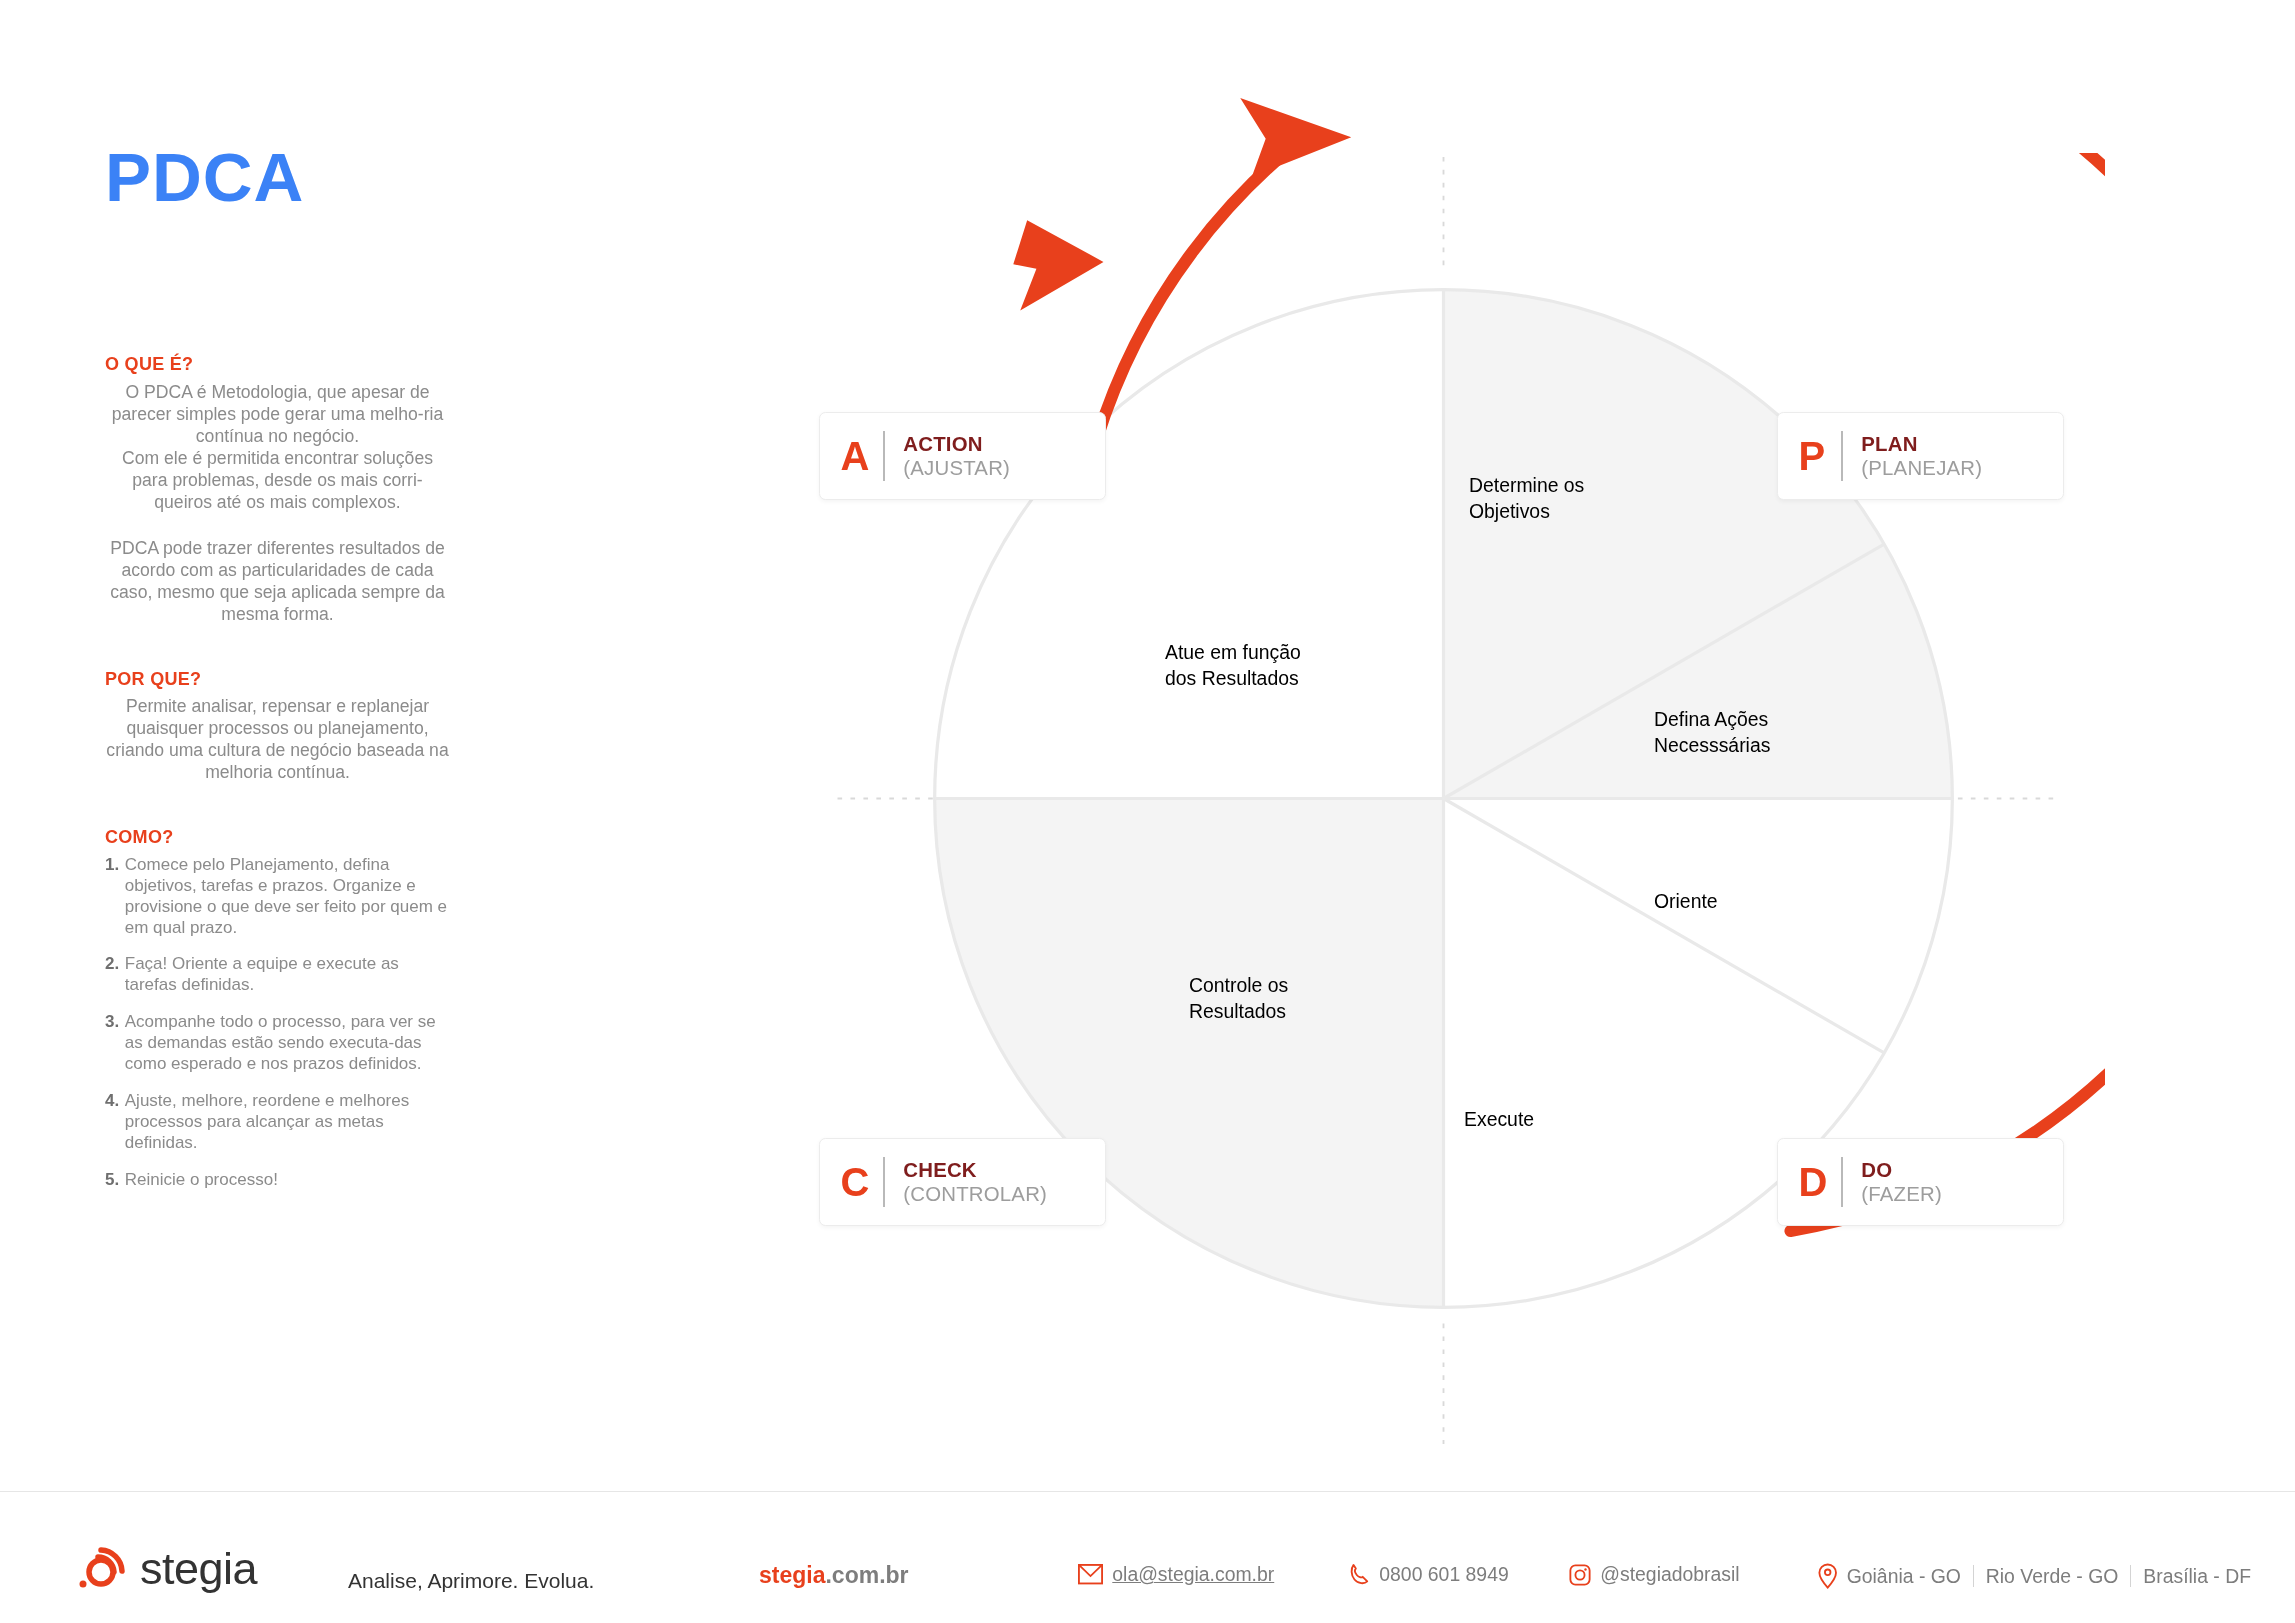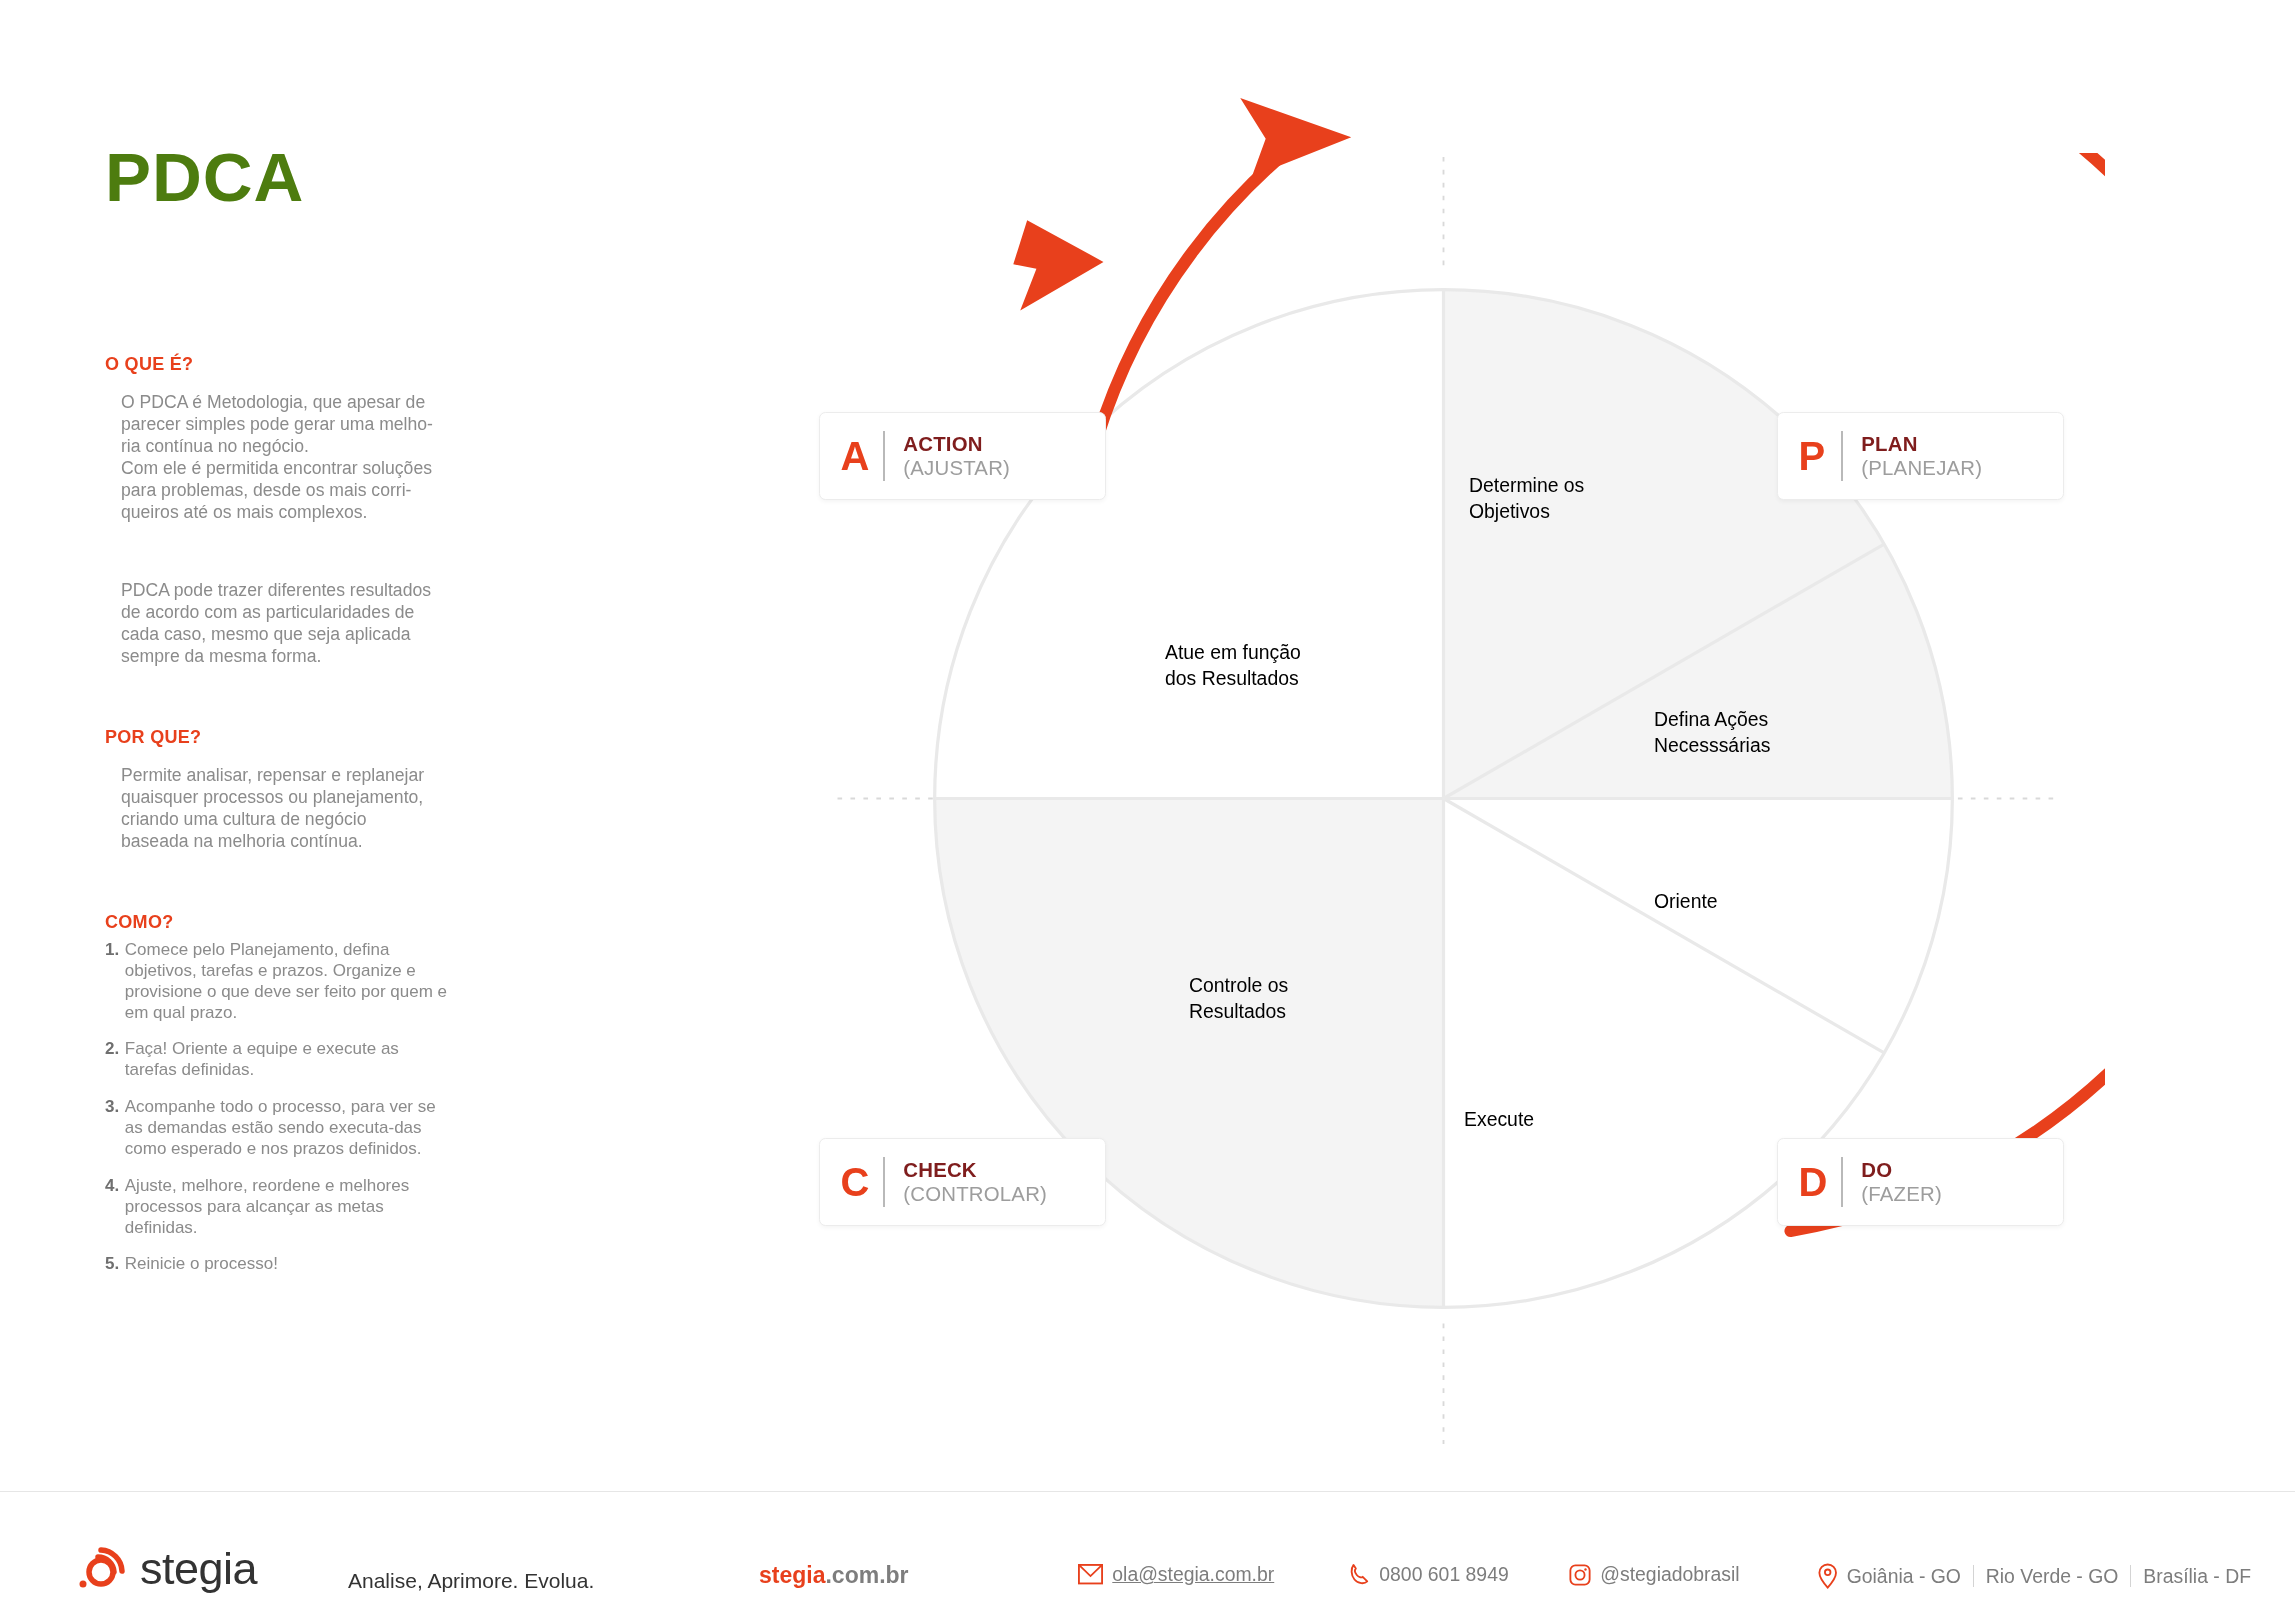--- a/index.html
+++ b/index.html
@@ -3,32 +3,33 @@
 <meta charset="utf-8">
 <style>
   html,body{margin:0;padding:0;background:#ffffff;}
   body{width:2295px;height:1623px;position:relative;overflow:hidden;
        font-family:"Liberation Sans","DejaVu Sans",sans-serif;}
 
   
   #page-title{
     position:absolute;left:105px;top:143px;
     font-size:69px;font-weight:700;letter-spacing:0.9px;
-    color:#4d7c0f;line-height:1;
+    color:#3b82f6;line-height:1;
   }
 
   
   #left-col{position:absolute;left:105px;top:354px;width:345px;}
   .sec-head{
     color:#e8401c;font-weight:700;font-size:18px;letter-spacing:0.3px;
     margin:0 0 5.6px 0;
   }
   .sec-body{
-    color:#8b8b8b;font-size:17.6px;line-height:22px;margin:16px;
+    color:#8b8b8b;font-size:17.6px;line-height:22px;margin:0;
     font-weight:400;
+    text-align:center;
   }
   .sec-gap{height:24px;}
   .sec-gap-lg{height:44px;}
 
   .numlist{margin:0;padding:0;list-style:none;}
   .numlist li{
     display:flex;margin-bottom:15.7px;color:#8b8b8b;
     font-size:17px;line-height:21px;
   }
   .numlist .num{

